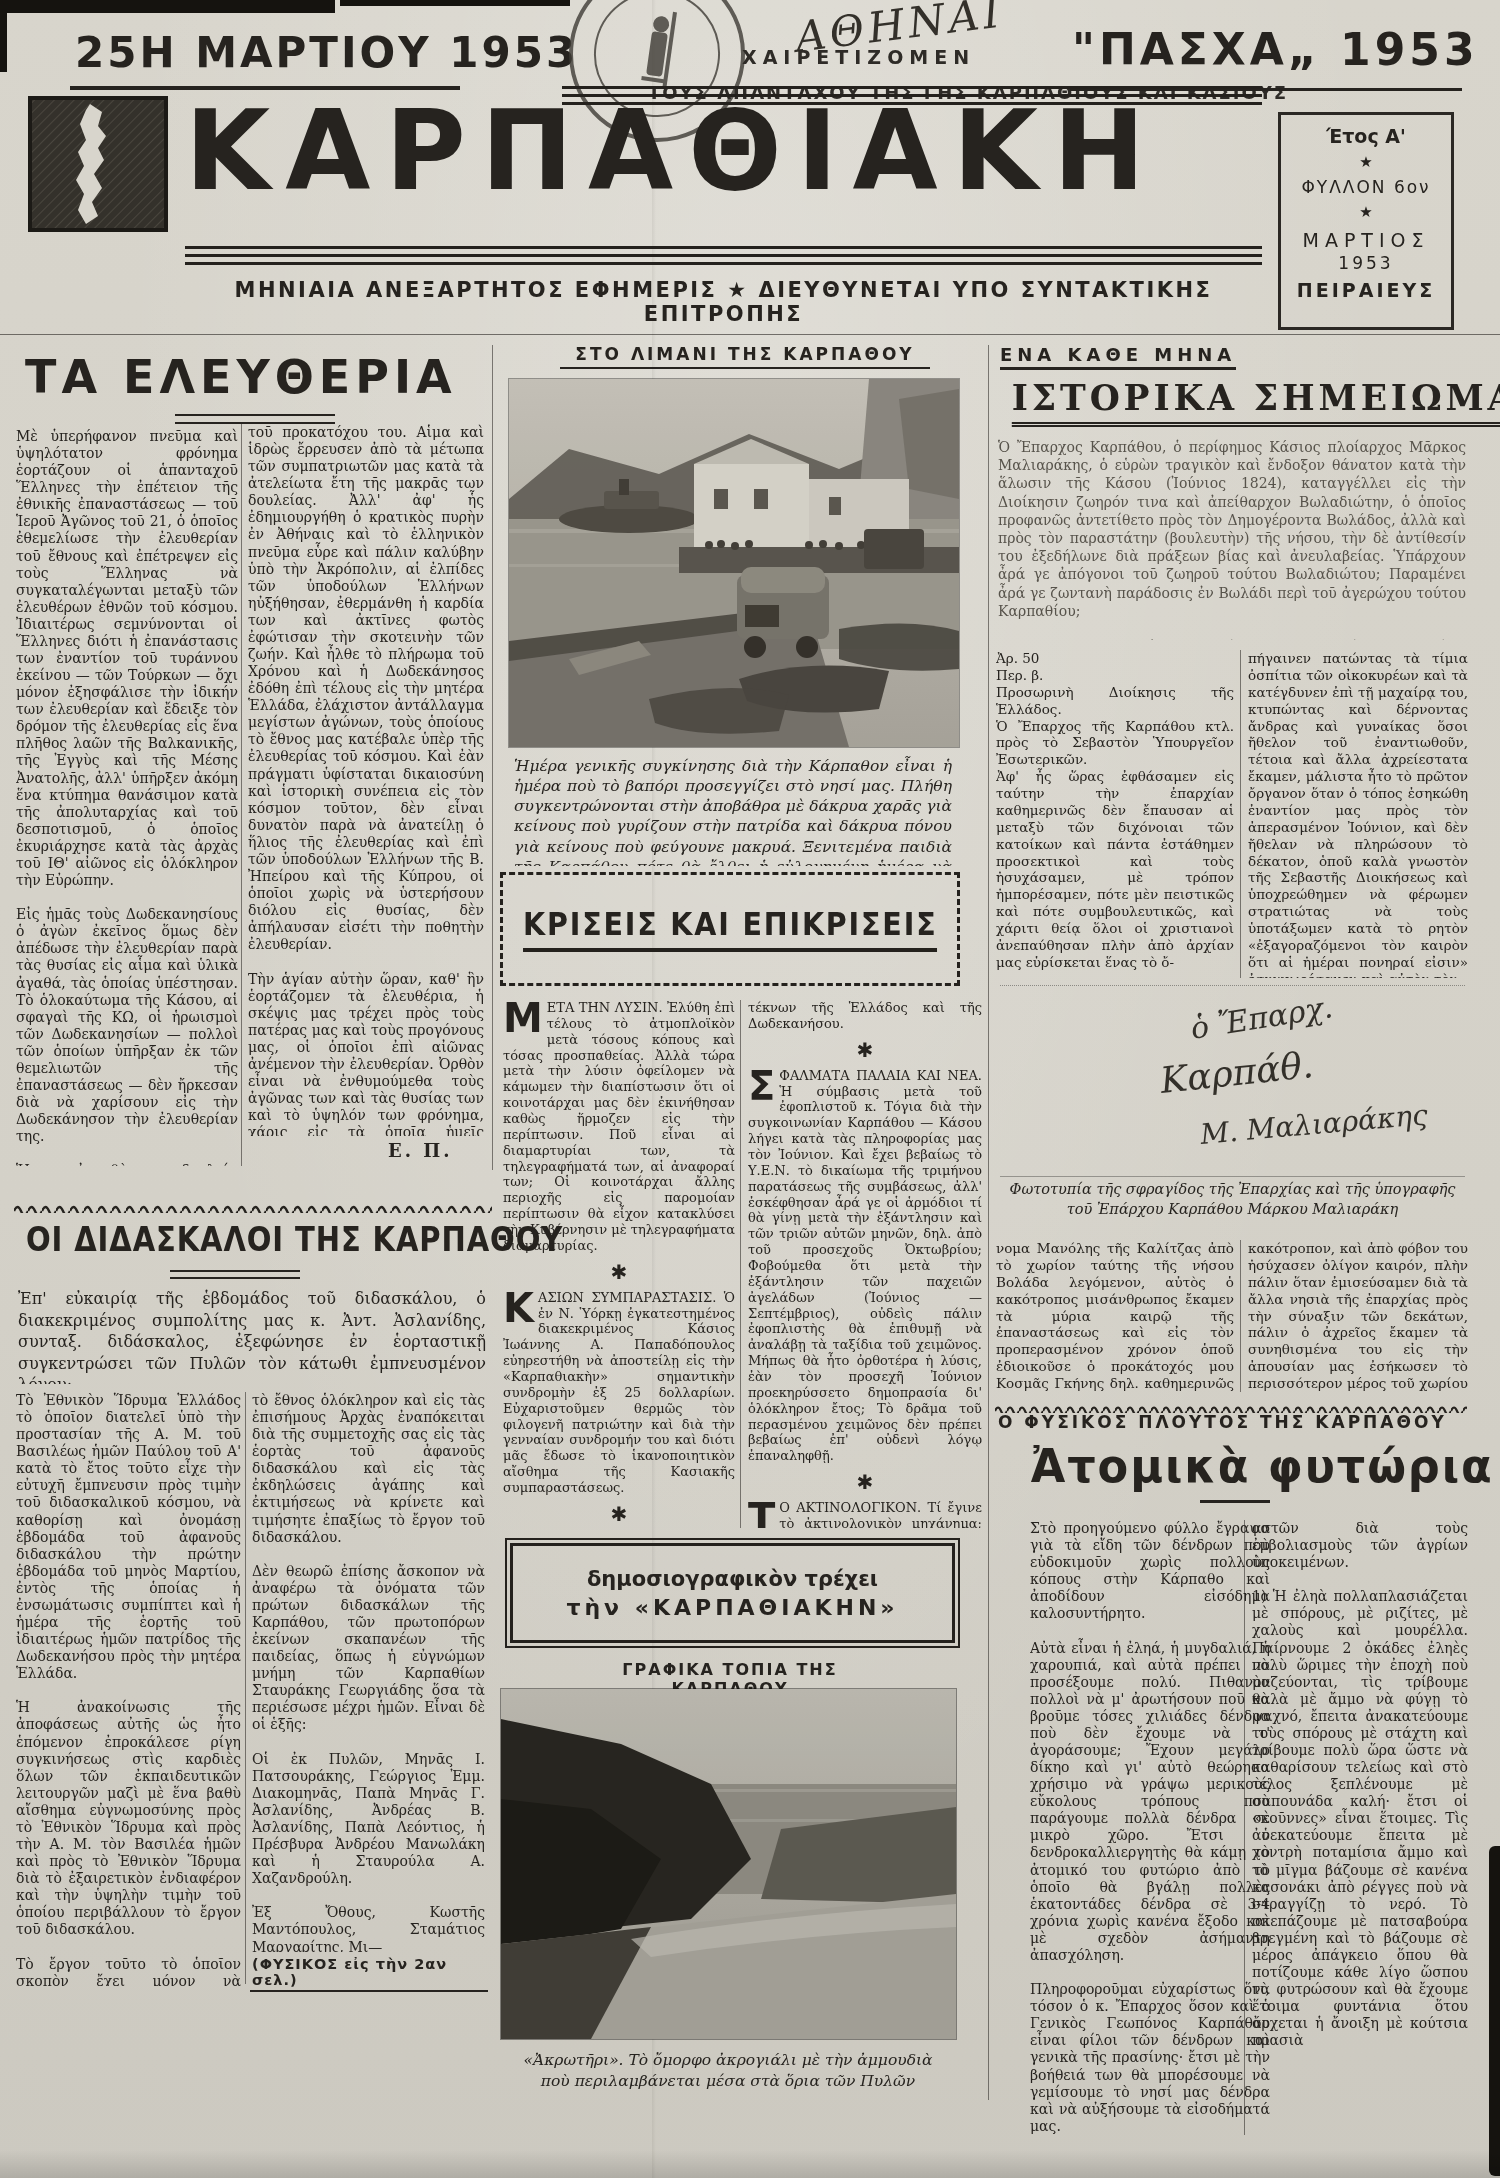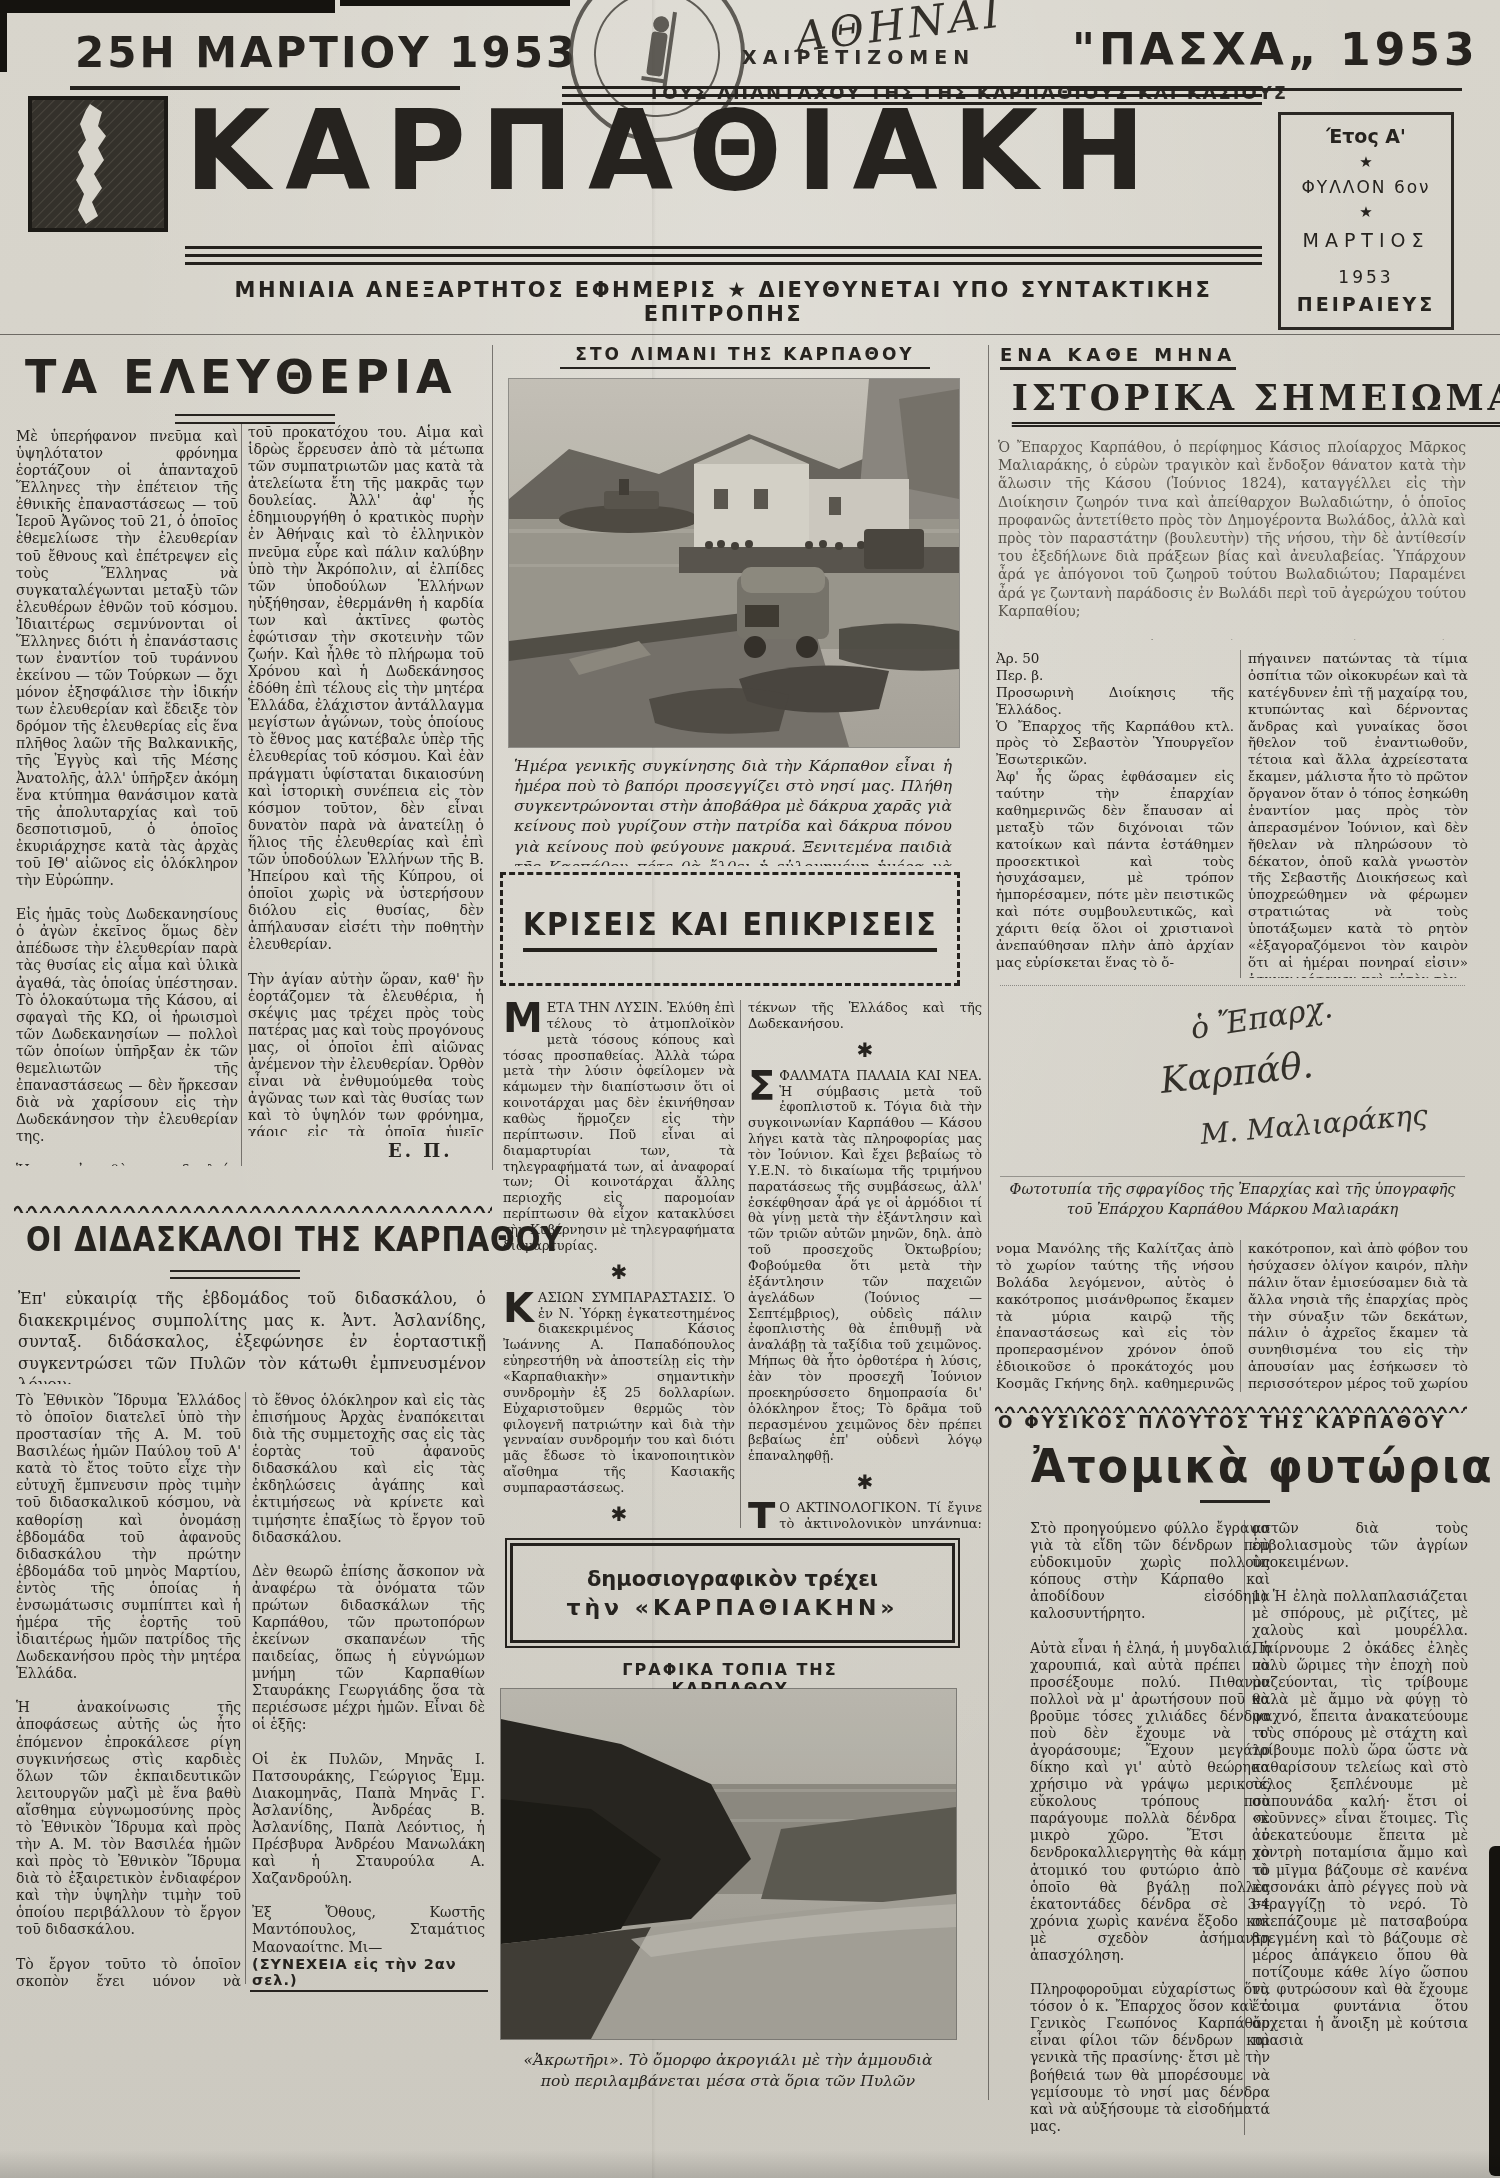--- a/index.html
+++ b/index.html
@@ -67,21 +67,21 @@
 
   <div class="abs sans" style="left:1072px;top:24px;font-size:44px;font-weight:bold;letter-spacing:4px;">"ΠΑΣΧΑ„ 1953</div>
   <div class="abs rule" style="left:1070px;top:88px;width:392px;height:3px;"></div>
 
   <div class="abs" style="left:1278px;top:112px;width:176px;height:218px;border:3px solid #2b2824;text-align:center;padding-top:10px;box-sizing:border-box;">
     <div class="sans" style="font-size:19px;font-weight:bold;">Έτος Α'</div>
     <div style="font-size:15px;margin-top:6px;">★</div>
     <div class="sans" style="font-size:17px;letter-spacing:2px;margin-top:6px;">ΦΥΛΛΟΝ 6ον</div>
     <div style="font-size:15px;margin-top:6px;">★</div>
     <div class="sans" style="font-size:19px;letter-spacing:6px;margin-top:8px;">ΜΑΡΤΙΟΣ</div>
-    <div class="sans" style="font-size:17px;letter-spacing:3px;margin-top:16px;">1953</div>
+    <div class="sans" style="font-size:17px;letter-spacing:3px;margin-top:2px;">1953</div>
     <div class="sans" style="font-size:19px;font-weight:bold;letter-spacing:3px;margin-top:6px;">ΠΕΙΡΑΙΕΥΣ</div>
   </div>
 
   <div class="abs" style="left:28px;top:96px;width:140px;height:136px;">
     <svg width="140" height="136" viewBox="0 0 140 136">
       <defs>
         <pattern id="hatch" width="7" height="7" patternUnits="userSpaceOnUse" patternTransform="rotate(45)">
           <rect width="7" height="7" fill="#34312b"></rect>
           <line x1="0" y1="0" x2="0" y2="7" stroke="#4a463e" stroke-width="2"></line>
         </pattern>
@@ -141,21 +141,21 @@
 Τὸ ἔργον τοῦτο τὸ ὁποῖον σκοπὸν ἔχει μόνον νὰ πλουτίσῃ τοὺς λαούς, ἀλλὰ κυρίως νὰ ἐξυγιάνῃ τὴν διάνοιαν, νὰ μορφώσῃ χαρακτῆρας καὶ νὰ προετοιμάσῃ καὶ καταρτίσῃ ἠθικὰ στελέχη, τὰ ὁποῖα μὲ πλήρη ἀκριβῆ ἐπίγνωσιν τοῦ ρόλου τῶν ὁποίων προορίζονται νὰ παίξουν εἰς ὅλας τὰς ἐκδηλώσεις τῆς κοινωνικῆς καὶ πολιτικῆς ζωῆς τοῦ Ἔθνους καὶ νὰ καθοδηγῶσιν αὐτὸ εἰς τὰ ἱστορικὰ αὐτοῦ πεπρωμένα, τὸ ἔργον αὐτὸ λέγω δὲν προτιθέμεθα νὰ τὸ ἀναπτύξωμεν ἡμεῖς οἱ ἐκπαιδευτικοὶ σήμερον.
 
 Ρητῶς μάλιστα καὶ πολὺ ὀρθὰ ἡ ἐγκύκλιος τοῦ Γεν. Διοικητοῦ Δωδεκανήσου κ. Ν. Μαυρῆ ἀπαγορεύει τοῦτο εἰς ἡμᾶς τοὺς ἐκπαιδευτικούς, διότι σὲ σᾶς τὸν λαόν, εἰς</div>
   <div class="abs jus prewrap clip colbody" style="left:252px;top:1392px;width:233px;height:560px;">τὸ ἔθνος ὁλόκληρον καὶ εἰς τὰς ἐπισήμους Ἀρχὰς ἐναπόκειται διὰ τῆς συμμετοχῆς σας εἰς τὰς ἑορτὰς τοῦ ἀφανοῦς διδασκάλου καὶ εἰς τὰς ἐκδηλώσεις ἀγάπης καὶ ἐκτιμήσεως νὰ κρίνετε καὶ τιμήσητε ἐπαξίως τὸ ἔργον τοῦ διδασκάλου.
 
 Δὲν θεωρῶ ἐπίσης ἄσκοπον νὰ ἀναφέρω τὰ ὀνόματα τῶν πρώτων διδασκάλων τῆς Καρπάθου, τῶν πρωτοπόρων ἐκείνων σκαπανέων τῆς παιδείας, ὅπως ἡ εὐγνώμων μνήμη τῶν Καρπαθίων Σταυράκης Γεωργιάδης ὅσα τὰ περιέσωσε μέχρι ἡμῶν. Εἶναι δὲ οἱ ἑξῆς:
 
 Οἱ ἐκ Πυλῶν, Μηνᾶς Ι. Πατσουράκης, Γεώργιος Ἐμμ. Διακομηνᾶς, Παπὰ Μηνᾶς Γ. Ἀσλανίδης, Ἀνδρέας Β. Ἀσλανίδης, Παπὰ Λεόντιος, ἡ Πρέσβυρα Ἀνδρέου Μανωλάκη καὶ ἡ Σταυρούλα Α. Χαζανδρούλη.
 
 Ἐξ Ὄθους, Κωστῆς Μαντόπουλος, Σταμάτιος Μαργαρίτης, Μι—</div>
-  <div class="abs sans" style="left:252px;top:1956px;width:233px;font-size:14.5px;font-weight:bold;letter-spacing:1px;">(ΣΥΝΕΧΕΙΑ εἰς τὴν 2αν σελ.)</div>
+  <div class="abs sans" style="left:252px;top:1956px;width:233px;font-size:14.5px;font-weight:bold;letter-spacing:1px;">(ΦΥΣΙΚΟΣ εἰς τὴν 2αν σελ.)</div>
   <div class="abs" style="left:250px;top:1990px;width:238px;height:2px;background:#26231f;"></div>
 
   <div class="abs kicker" style="left:560px;top:344px;width:370px;text-align:center;font-size:17px;letter-spacing:3px;border-bottom:2px solid #26231f;padding-bottom:3px;">ΣΤΟ ΛΙΜΑΝΙ ΤΗΣ ΚΑΡΠΑΘΟΥ</div>
 
   <div class="abs" style="left:508px;top:378px;width:450px;height:368px;border:1px solid rgba(0,0,0,.35);">
     <svg width="450" height="368" viewBox="0 0 450 368" preserveAspectRatio="none">
       <defs>
         <linearGradient id="sky1" x1="0" y1="0" x2="0" y2="1">
           <stop offset="0" stop-color="#c9c6bd"></stop>
             <stop offset="1" stop-color="#a9a69d"></stop>

